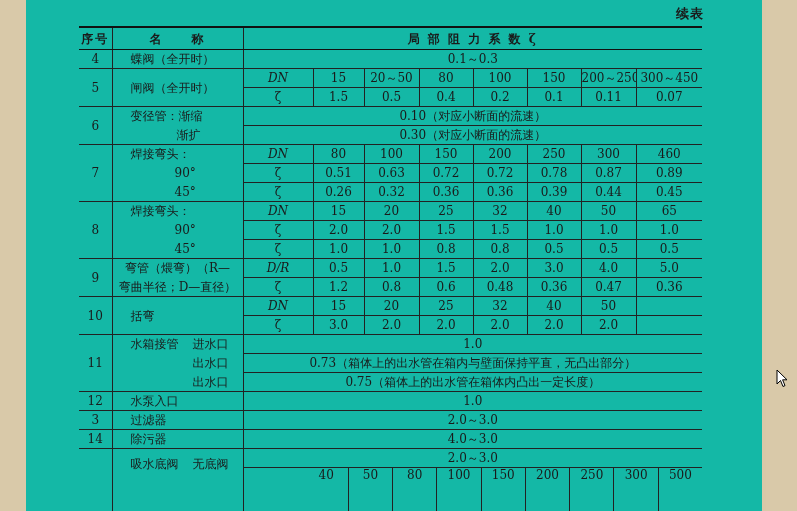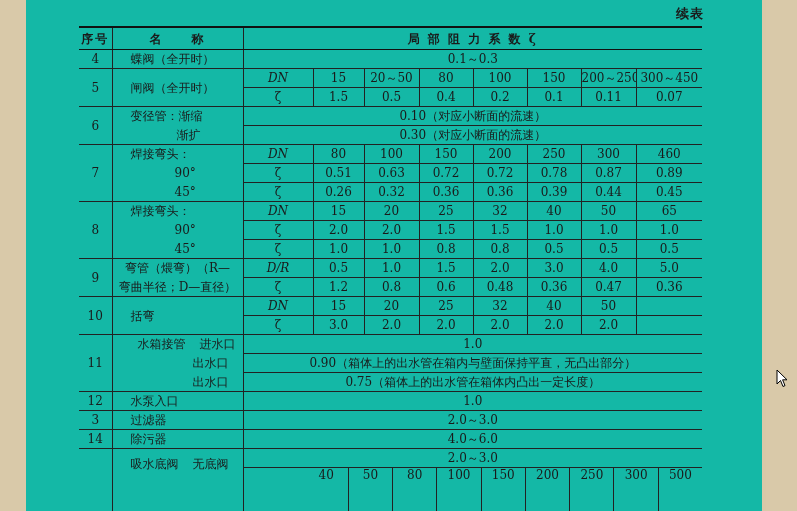--- a/index.html
+++ b/index.html
@@ -235,28 +235,28 @@
       <td>2.0</td>
       <td>2.0</td>
       <td>2.0</td>
       <td>2.0</td>
       <td>2.0</td>
       <td class="r"></td>
     </tr>
 
     <tr>
       <td class="l" rowspan="3">11</td>
-      <td class="name" style="border-bottom:none;text-align:center;">
+      <td class="name" style="border-bottom:none;">
         <span>水箱接管</span><span style="display:inline-block;width:14px;"></span><span>进水口</span>
       </td>
       <td class="r" colspan="8">1.0</td>
     </tr>
     <tr>
       <td style="border-top:none;border-bottom:none;text-align:left;padding-left:80px;">出水口</td>
-      <td class="r" colspan="8">0.90（箱体上的出水管在箱内与壁面保持平直，无凸出部分）</td>
+      <td class="r" colspan="8">0.73（箱体上的出水管在箱内与壁面保持平直，无凸出部分）</td>
     </tr>
     <tr>
       <td style="border-top:none;text-align:left;padding-left:80px;">出水口</td>
       <td class="r" colspan="8">0.75（箱体上的出水管在箱体内凸出一定长度）</td>
     </tr>
 
     <tr>
       <td class="l">12</td>
       <td class="name">水泵入口</td>
       <td class="r" colspan="8">1.0</td>
@@ -264,21 +264,21 @@
 
     <tr>
       <td class="l">3</td>
       <td class="name">过滤器</td>
       <td class="r" colspan="8">2.0～3.0</td>
     </tr>
 
     <tr>
       <td class="l">14</td>
       <td class="name">除污器</td>
-      <td class="r" colspan="8">4.0～6.0</td>
+      <td class="r" colspan="8">4.0～3.0</td>
     </tr>
 
     <tr>
       <td class="l" rowspan="2" style="vertical-align:bottom;">15</td>
       <td class="name" rowspan="2" style="vertical-align:top;padding-top:8px;">
         <span>吸水底阀</span><span style="display:inline-block;width:14px;"></span><span>无底阀</span>
       </td>
       <td class="r" colspan="8">2.0～3.0</td>
     </tr>
     <tr>

